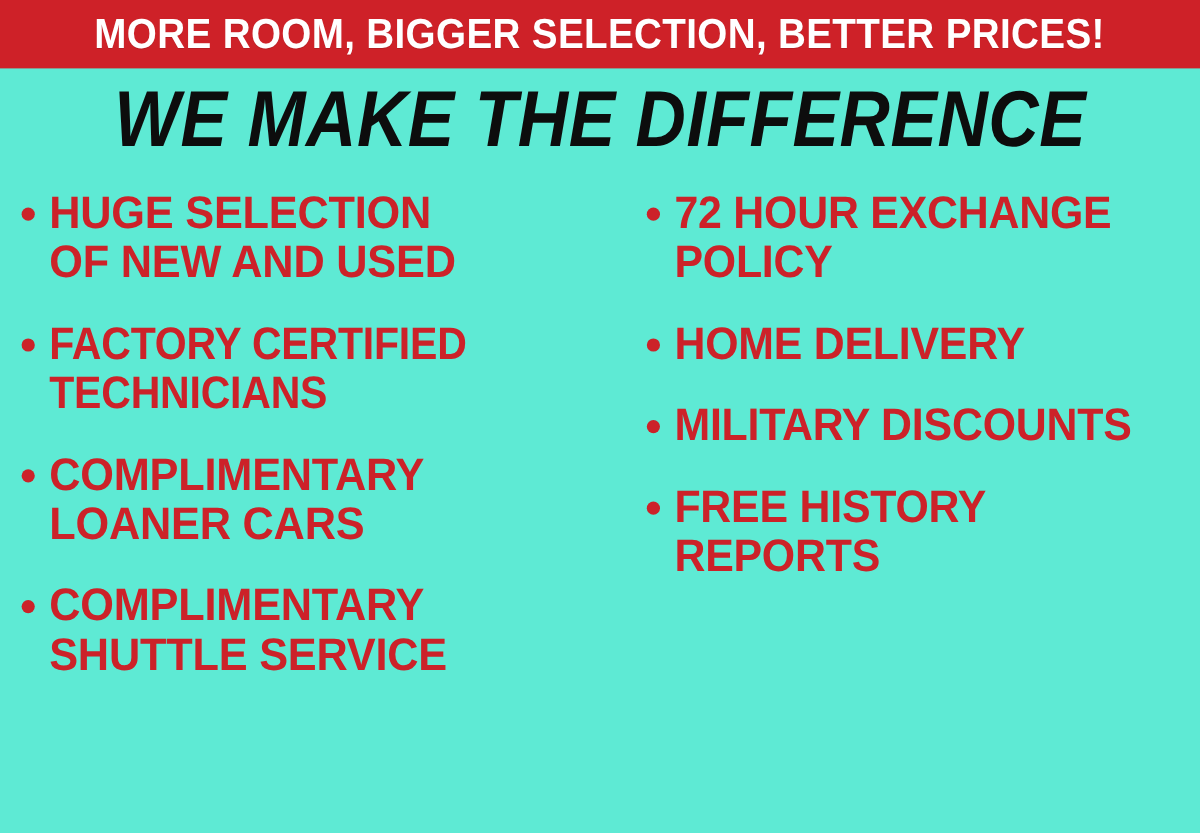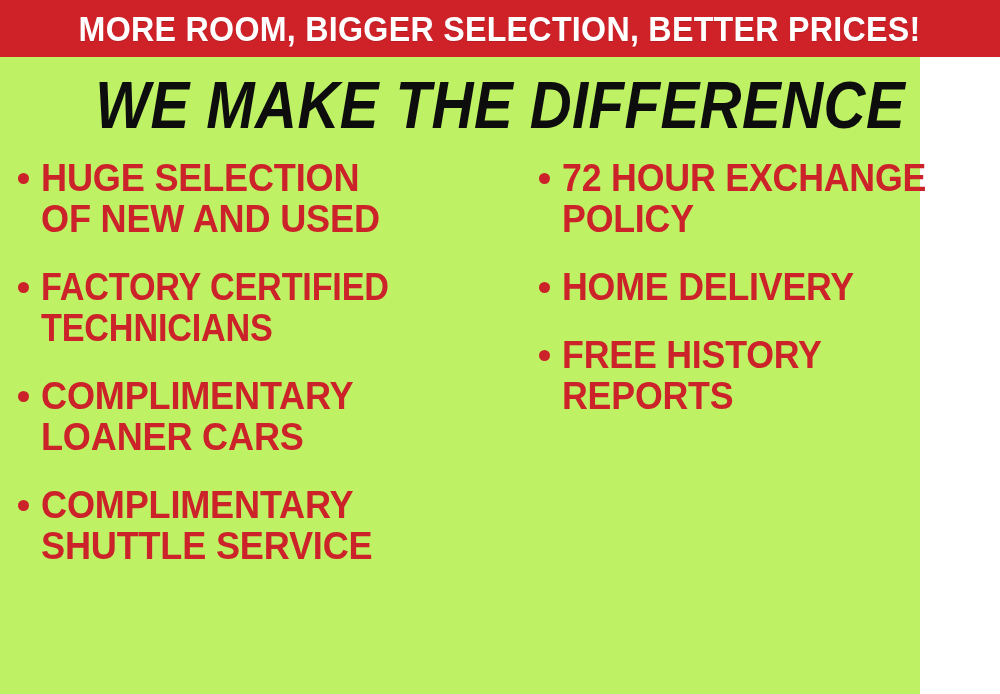--- a/index.html
+++ b/index.html
@@ -8,23 +8,23 @@
   }
   body {
     width: 1000px;
     height: 694px;
     background: #ffffff;
     font-family: "Liberation Sans", sans-serif;
     overflow: hidden;
   }
   #poster {
     position: relative;
-    width: 920px;
+    width: 1000px;
     height: 694px;
-    background: #bef264;
+    background: #5eead4;
     box-sizing: border-box;
   }
 
   
   #banner {
     position: absolute;
     left: 0;
     top: 0;
     width: 1000px;
     height: 57px;
@@ -47,21 +47,20 @@
   }
 
   
   #headline-wrap {
     position: absolute;
     left: 0;
     top: 66px;
     width: 1000px;
     height: 78px;
     display: flex;
-    align-items: center;
     justify-content: center;
   }
   #headline {
     color: #0d0d0d;
     font-family: "Liberation Sans", sans-serif;
     font-weight: bold;
     font-style: italic;
     font-size: 66px;
     line-height: 66px;
     letter-spacing: 0.5px;
@@ -168,20 +167,24 @@
     <div class="column" id="col-right">
         <div class="bullet-item">
           <span class="bullet-dot"></span>
           <span class="bullet-text">72 HOUR EXCHANGE
 POLICY</span>
         </div>
         <div class="bullet-item">
           <span class="bullet-dot"></span>
           <span class="bullet-text">HOME DELIVERY</span>
         </div>
+        <div class="bullet-item tight">
+          <span class="bullet-dot"></span>
+          <span class="bullet-text">MILITARY DISCOUNTS</span>
+        </div>
         <div class="bullet-item">
           <span class="bullet-dot"></span>
           <span class="bullet-text">FREE HISTORY
 REPORTS</span>
         </div>
       </div>
   </div>
 
 </div>
 

